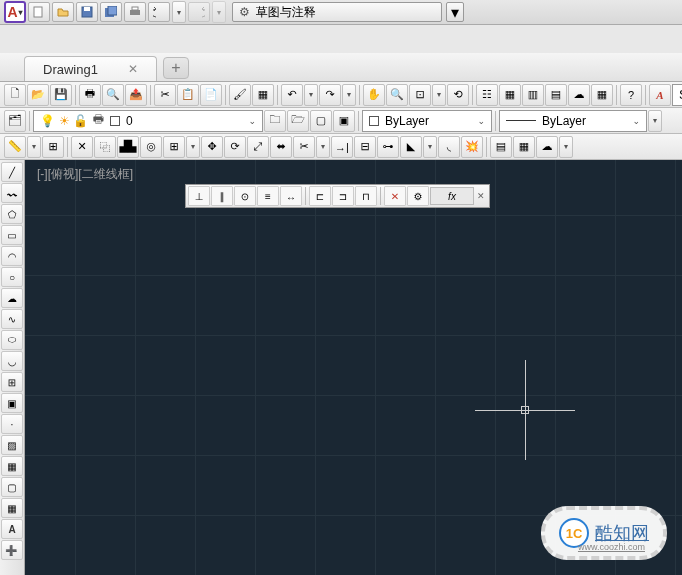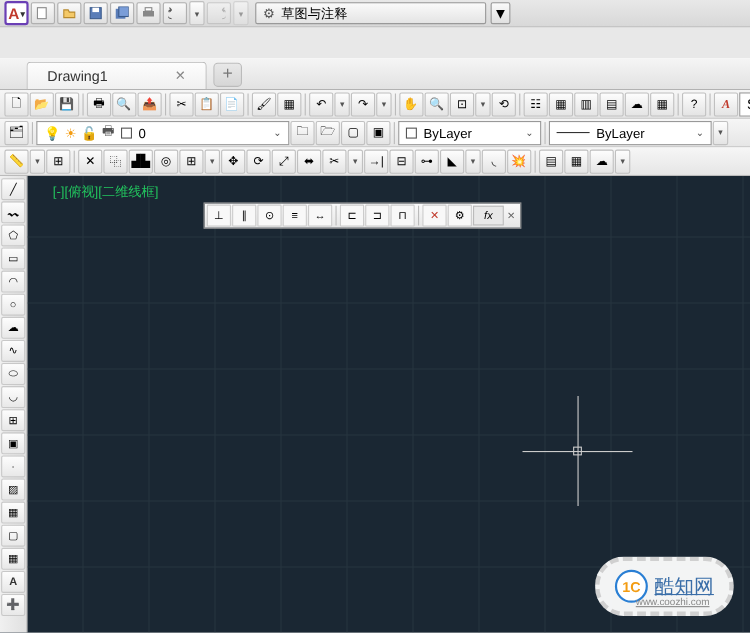--- a/index.html
+++ b/index.html
@@ -8,51 +8,51 @@
 .titlebar { height:25px; background:linear-gradient(#e8e8e8,#d8d8d8); border-bottom:1px solid #aaa; display:flex; align-items:center; gap:2px; padding:2px 4px; }
 .app-icon { width:22px; height:22px; border:2px solid #6a3fb5; border-radius:3px; display:flex; align-items:center; justify-content:center; font-weight:bold; color:#c0392b; background:#fff; font-size:14px; }
 .qat-btn { width:22px; height:20px; background:linear-gradient(#fafafa,#e0e0e0); border:1px solid #b0b0b0; border-radius:2px; display:flex; align-items:center; justify-content:center; font-size:11px; cursor:pointer; }
 .workspace-dd { flex:0 0 210px; height:20px; background:linear-gradient(#fafafa,#e4e4e4); border:1px solid #999; border-radius:2px; margin-left:4px; display:flex; align-items:center; padding:0 6px; font-size:12px; cursor:pointer; }
 .workspace-dd .gear { margin-right:6px; color:#555; }
 .workspace-end { width:18px; height:20px; background:linear-gradient(#fafafa,#e0e0e0); border:1px solid #999; border-radius:2px; margin-left:2px; display:flex;align-items:center;justify-content:center;}
 
 .blankbar { height:28px; background:#e8e8e8; }
 
 .tabbar { height:29px; background:linear-gradient(#f5f5f5,#e2e2e2); border-bottom:1px solid #aaa; display:flex; align-items:flex-end; padding-left:24px; }
-.tab { height:25px; padding:0 18px; background:linear-gradient(#fdfdfd,#f0f0f0); border:1px solid #bbb; border-bottom:none; border-radius:4px 4px 0 0; display:flex; align-items:center; font-size:13px; color:#333; cursor:pointer; margin-right:2px;gap:31px; }
+.tab { height:25px; padding:0 18px; background:linear-gradient(#fdfdfd,#f0f0f0); border:1px solid #bbb; border-bottom:none; border-radius:4px 4px 0 0; display:flex; align-items:center; font-size:13px; color:#333; cursor:pointer; margin-right:2px; }
 .tab-close { margin-left:30px; color:#888; font-size:12px; }
 .tab-new { width:26px; height:22px; background:linear-gradient(#e8e8e8,#d6d6d6); border:1px solid #bbb; border-radius:4px; display:flex; align-items:center; justify-content:center; margin-left:4px; margin-bottom:2px; cursor:pointer; color:#777; }
 
 .toolbar-row { height:26px; background:linear-gradient(#f6f6f6,#e6e6e6); border-bottom:1px solid #bbb; display:flex; align-items:center; padding:0 4px; gap:1px; overflow:hidden; }
 .tb-btn { width:22px; height:22px; background:linear-gradient(#fdfdfd,#e4e4e4); border:1px solid #c0c0c0; border-radius:2px; display:flex; align-items:center; justify-content:center; font-size:11px; cursor:pointer; flex-shrink:0; }
 .tb-sep { width:1px; height:20px; background:#bbb; margin:0 2px; flex-shrink:0; }
 .tb-dd { width:14px; height:22px; border:1px solid #c0c0c0; border-radius:2px; background:linear-gradient(#fdfdfd,#e4e4e4); display:flex; align-items:center; justify-content:center; font-size:8px; color:#555; flex-shrink:0;}
 .layer-dd { height:22px; background:#fff; border:1px solid #999; display:flex; align-items:center; padding:0 6px; font-size:12px; cursor:pointer; flex-shrink:0; }
 .layer-dd .arrow { margin-left:auto; font-size:9px; color:#555;}
 .text-style { height:22px; background:#fff; border:1px solid #999; display:flex; align-items:center; padding:0 6px; font-size:13px; flex-shrink:0; }
 
 .main-area { position:relative; height:calc(575px - 25px - 28px - 29px - 26px*3); display:flex; }
 .left-toolbar { width:25px; background:linear-gradient(90deg,#f0f0f0,#e0e0e0); border-right:1px solid #aaa; display:flex; flex-direction:column; padding:2px 0; gap:1px; }
 .lt-btn { width:22px; height:20px; margin:0 auto; border:1px solid #c8c8c8; background:linear-gradient(#fdfdfd,#e8e8e8); border-radius:2px; display:flex; align-items:center; justify-content:center; font-size:10px; cursor:pointer; }
 
 .canvas { flex:1; background:#1a2733; position:relative; overflow:hidden; }
 .canvas-grid { position:absolute; inset:0; background-image:
   linear-gradient(#26343f 1px, transparent 1px),
   linear-gradient(90deg,#26343f 1px, transparent 1px);
   background-size:60px 60px; background-position:-10px -5px; }
-.view-label { position:absolute; top:6px; left:23px; color:#22c55e; font-size:12px; }
+.view-label { position:absolute; top:6px; left:12px; color:#a3a3a3; font-size:12px; }
 .crosshair { position:absolute; width:100px; height:100px; pointer-events:none; }
 .crosshair::before, .crosshair::after { content:""; position:absolute; background:#ccc; }
 .crosshair::before { left:50%; top:0; width:1px; height:100%; }
 .crosshair::after { top:50%; left:0; height:1px; width:100%; }
 .pickbox { position:absolute; width:8px; height:8px; border:1px solid #ccc; left:calc(50% - 4px); top:calc(50% - 4px);}
 .float-tb { position:absolute; top:24px; left:160px; height:24px; background:linear-gradient(#fafafa,#e6e6e6); border:1px solid #999; display:flex; align-items:center; padding:0 2px; gap:1px; }
 .float-tb .fb { width:22px; height:20px; border:1px solid #ccc; background:#f8f8f8; border-radius:1px; display:flex;align-items:center;justify-content:center;font-size:10px; cursor:pointer;}
 .float-tb .fsep { width:1px; height:18px; background:#bbb; margin:0 2px;}
-.float-tb .fx { width:28px; height:18px; background:#e8e8e8; border:1px solid #bbb; font-size:10px; display:flex;align-items:center;justify-content:center; font-style:italic; font-family:serif;}
+.float-tb .fx { width:44px; height:18px; background:#e8e8e8; border:1px solid #bbb; font-size:10px; display:flex;align-items:center;justify-content:center; font-style:italic; font-family:serif;}
 .float-close { width:10px; color:#666; font-size:9px; cursor:pointer; margin-left:2px;}
 .watermark { position:absolute; right:15px; bottom:15px; display:flex; align-items:center; gap:6px; padding:8px 14px; background:rgba(255,255,255,0.95); border:4px solid #d0d0d0; border-style:dashed; border-radius:26px; }
 .wm-logo { width:30px; height:30px; border:2px solid #2a7fd4; border-radius:50%; display:flex; align-items:center; justify-content:center; font-weight:bold; color:#f39c12; font-size:13px; background:#fff;}
 .wm-text { font-size:18px; color:#3a6ea8; font-weight:500;text-decoration:underline; }
 .wm-url { font-size:9px; color:#888; position:absolute; bottom:4px; right:18px;text-decoration:underline;}
 
 svg { display:block; }
 </style>
 </head>
 <body>

